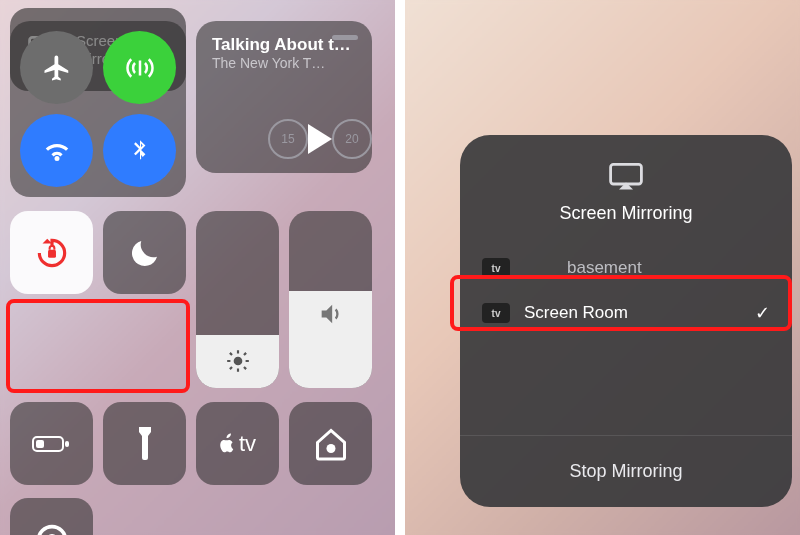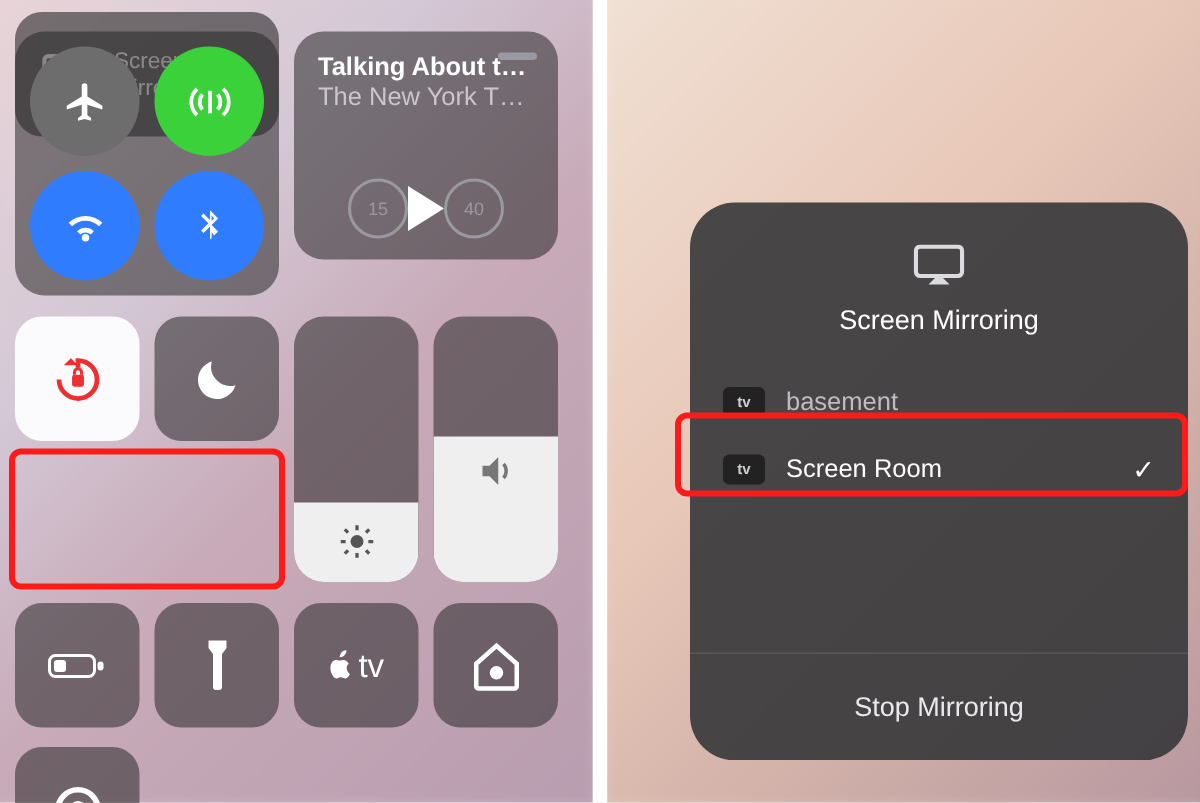--- a/index.html
+++ b/index.html
@@ -44,23 +44,23 @@
     border-radius:50%;
     display:flex; align-items:center; justify-content:center;
     color:#fff;
   }
   .circ.gray { background:#6d6d6d; }
   .circ.green { background:#3bd13b; }
   .circ.blue  { background:#2f7cff; }
 
   .media { left:186px; top:13px; width:176px; height:152px; padding:14px 16px; color:#fff; }
   .media .title { font-size:17px; font-weight:600; white-space:nowrap; overflow:hidden; text-overflow:ellipsis; }
-  .media .sub   { font-size:17px; color:#c9c7cc; white-space:nowrap; overflow:hidden; text-overflow:ellipsis; }
+  .media .sub   { font-size:14px; color:#c9c7cc; white-space:nowrap; overflow:hidden; text-overflow:ellipsis; }
   .media .handle { position:absolute; top:14px; right:14px; width:26px; height:5px; border-radius:3px; background:#9a98a0;}
-  .media .controls { position:absolute; bottom:14px; left:0; right:0; display:flex; justify-content:center; align-items:center; }
+  .media .controls { position:absolute; bottom:14px; left:0; right:0; display:flex; justify-content:flex-end; align-items:center; }
   .skip-ring { width:40px; height:40px; border:2px solid #9a98a0; border-radius:50%; display:flex; align-items:center; justify-content:center; color:#9a98a0; font-size:12px; }
   .play-tri  { width:0;height:0;border-left:24px solid #fff;border-top:15px solid transparent;border-bottom:15px solid transparent; }
 
   .tile-small {
     position:absolute; width:83px; height:83px; border-radius:18px;
     display:flex; align-items:center; justify-content:center;
     color:#fff;
   }
   .tile-white { background:#fbfafc; color:#ef2f2f; }
   .tile-dark  { background: rgba(40,40,40,0.55); }
@@ -94,21 +94,21 @@
     color:#fff;
     z-index:2;
   }
   .popup-header { text-align:center; padding:28px 0 22px; }
   .popup-header .hicon { display:flex; justify-content:center; margin-bottom:12px; }
   .popup-title { font-size:18px; font-weight:500; }
 
   .dev-row { display:flex; align-items:center; gap:14px; padding:12px 22px; font-size:17px; }
   .dev-icon { width:28px; height:20px; background:#222; border-radius:4px; display:flex; align-items:center; justify-content:center; font-size:10px; color:#ccc; font-weight:600;}
   .dev-row .name { flex:1; }
-  .dev-row.dim .name { color:#bdbdc2; }
+  .dev-row.dim .name { color:#bdbdc2;margin-left:43px; }
   .check { font-size:18px; }
 
   .hl-living { left:45px; top:275px; width:342px; height:56px; }
 
   .stop {
     position:absolute; bottom:0; left:0; right:0; height:72px;
     display:flex; align-items:center; justify-content:center;
     font-size:18px; color:#eaeaee;
     border-top:1px solid rgba(255,255,255,0.1);
   }
@@ -149,21 +149,21 @@
     <div class="card media">
       <div class="handle"></div>
       <div class="title">Talking About t…</div>
       <div class="sub">The New York T…</div>
       <div class="controls">
         <div class="skip-ring">
             <span>15</span>
           </div>
         <div class="play-tri"></div>
         <div class="skip-ring">
-            <span>40</span>
+            <span>20</span>
           </div>
       </div>
     </div>
 
     <div class="tile-small tile-white rot-lock">
       <svg width="38" height="38" viewBox="0 0 24 24">
         <path fill="none" stroke="#ef2f2f" stroke-width="2" d="M4 12a8 8 0 108-8v3"></path>
         <path fill="#ef2f2f" d="M9 7l3-3 3 3z" transform="translate(-3 -1)"></path>
         <rect x="9.5" y="10" width="5" height="5" rx="1" fill="#ef2f2f"></rect>
         <path d="M10.5 10v-1a1.5 1.5 0 013 0v1" fill="none" stroke="#ef2f2f" stroke-width="1.3"></path>

